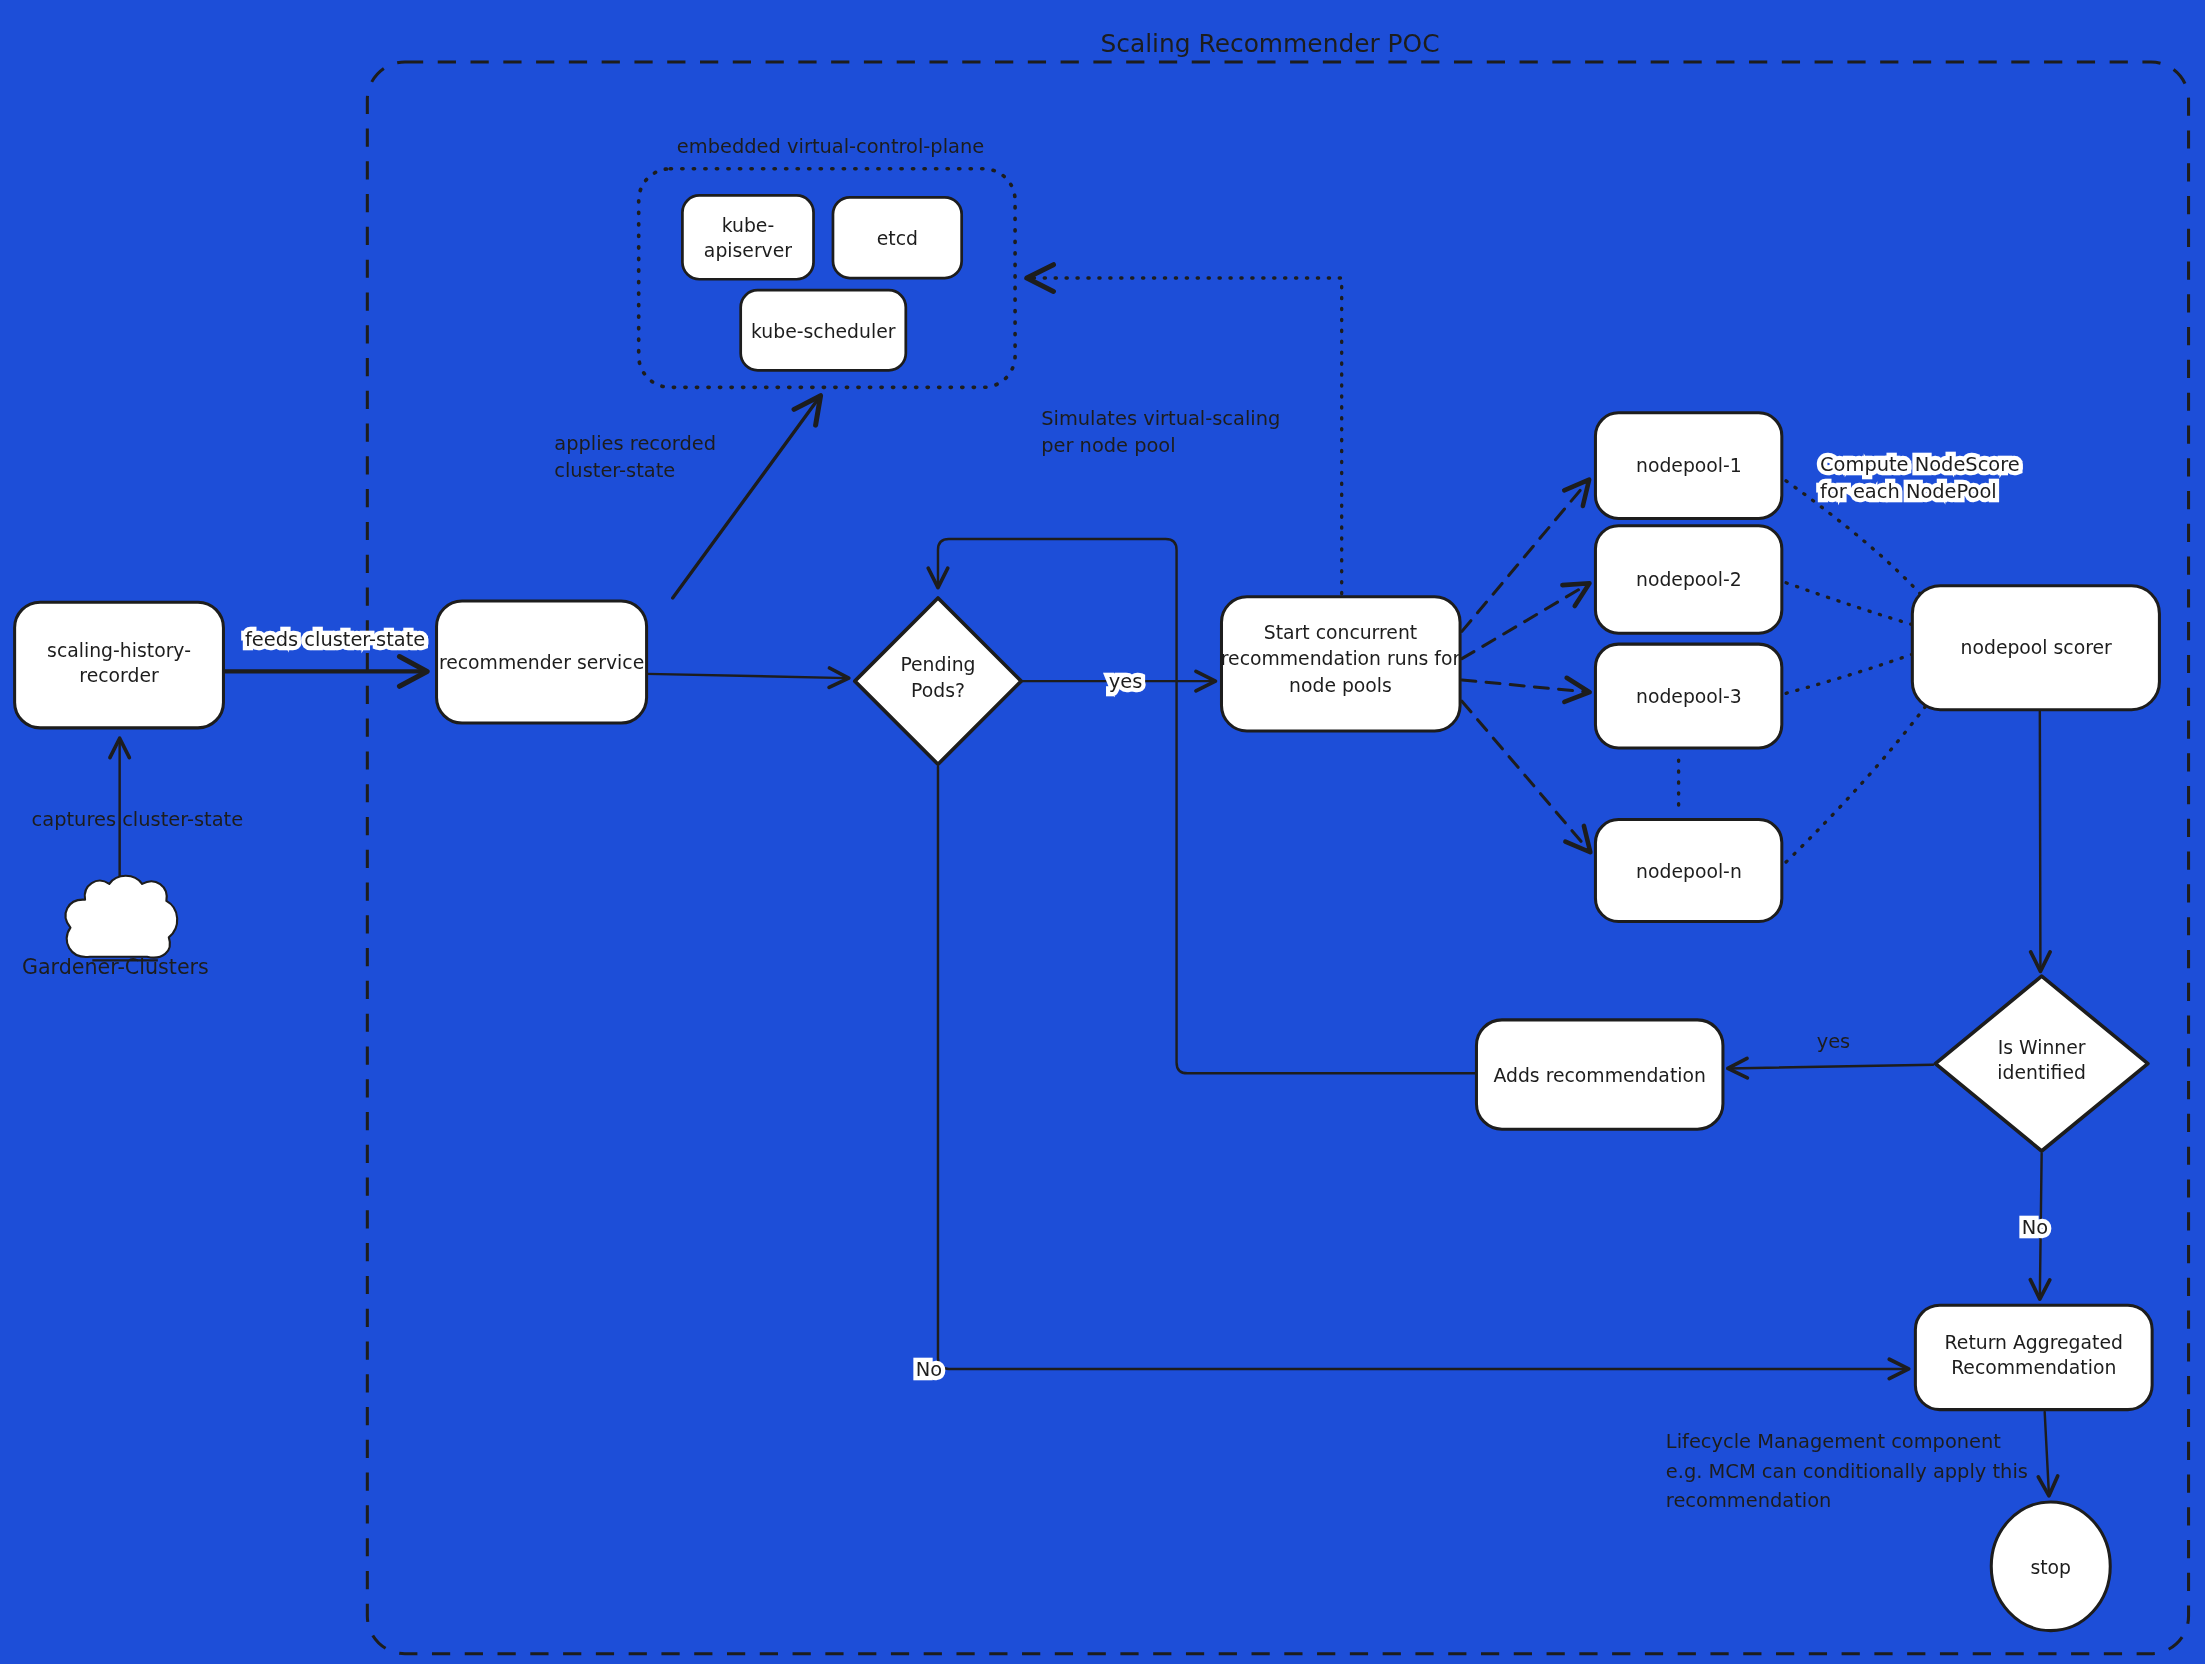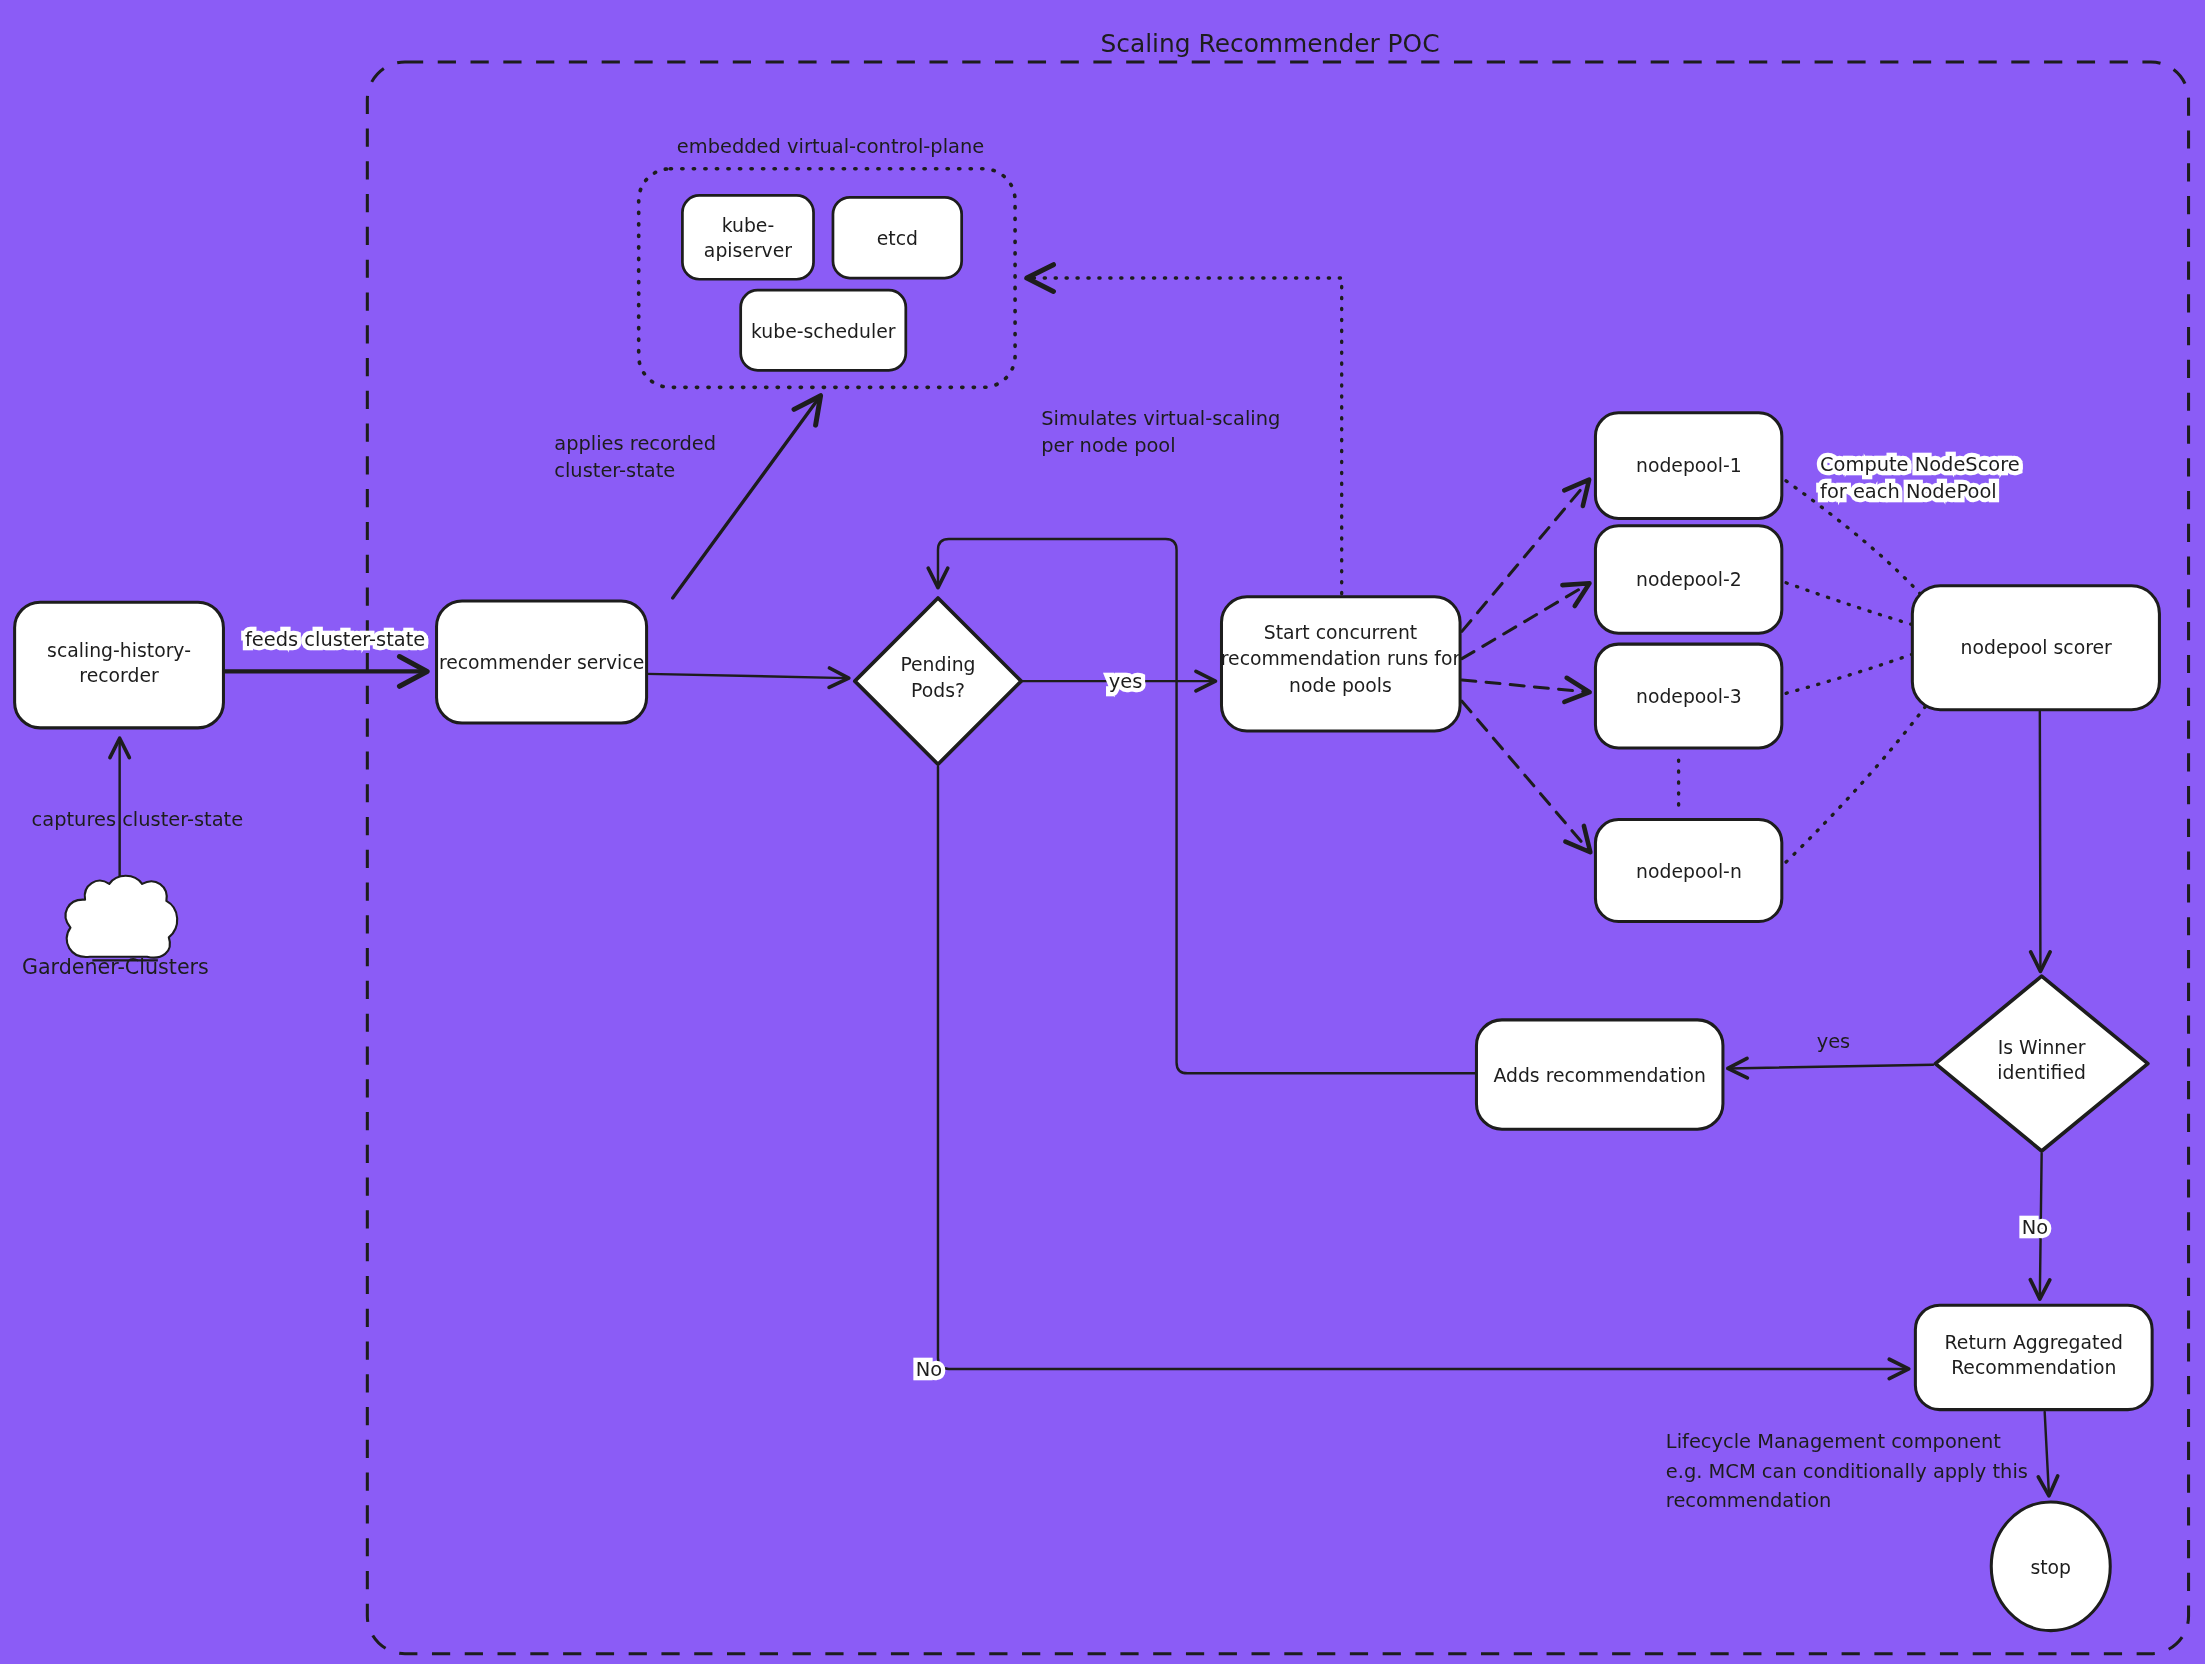--- a/index.html
+++ b/index.html
@@ -1,16 +1,16 @@
 <!DOCTYPE html>
 <html style="font-size:9.7px"><head>
 <meta charset="utf-8">
 <style>
   html,body { margin:0; padding:0; background:#ffffff; }
-  .stage { width:2205px; height:1664px; position:relative; background:#8b5cf6; }
+  .stage { width:2205px; height:1664px; position:relative; background:#1d4ed8; }
   svg text {
     font-family:"DejaVu Sans", sans-serif;
     fill:#1d1d1d;
   }
   .t30 { font-size:31px; }
   .t32 { font-size:32px; }
   .t33 { font-size:34px; }
   .t40 { font-size:41px; }
   .mid { text-anchor:middle; }
   .halo { stroke:#ffffff; stroke-width:14px; paint-order:stroke fill; }

